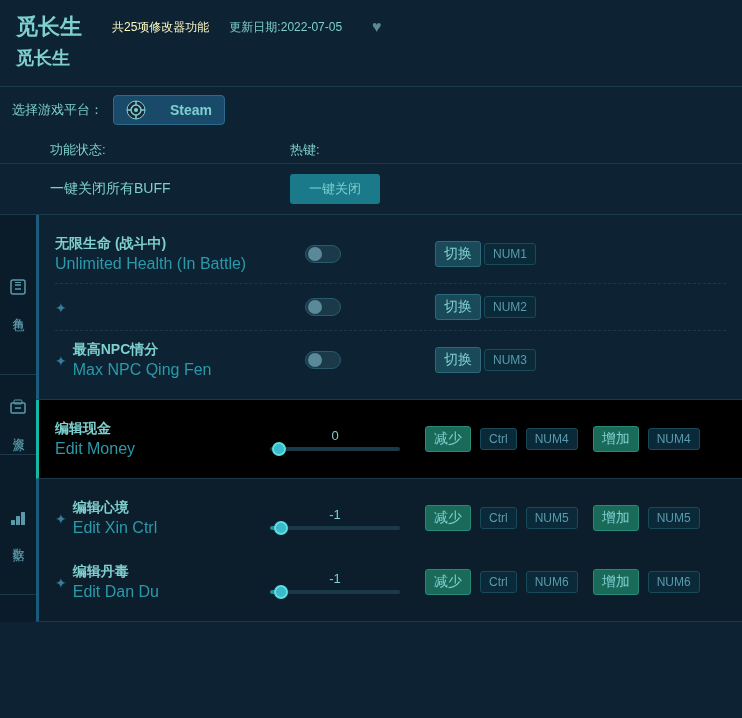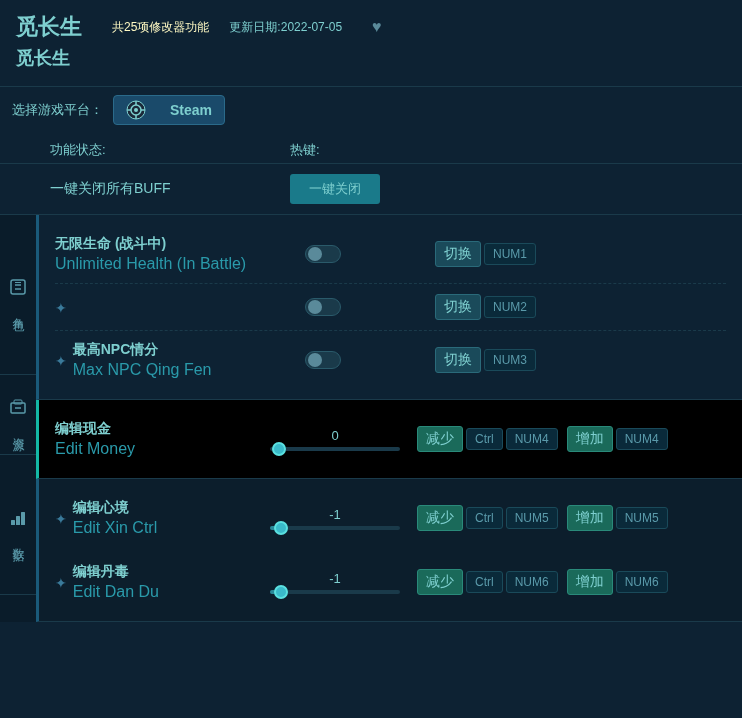--- a/index.html
+++ b/index.html
@@ -276,22 +276,22 @@
       background-color: #3abaca;
       border-radius: 50%;
       top: -5px;
       cursor: pointer;
       border: 2px solid #5ae0e0;
     }
 
     .reduce-add-group {
       display: flex;
       align-items: center;
-      gap: 3px;
-      margin-left: 2px;
+      gap: 9px;
+      margin-left: 10px;
     }
   </style>
 </head>
 <body>
 
 <div class="header">
   <div class="header-top">
     <span class="header-title">觅长生</span>
     <span class="header-meta">共25项修改器功能</span>
     <span class="header-date">

